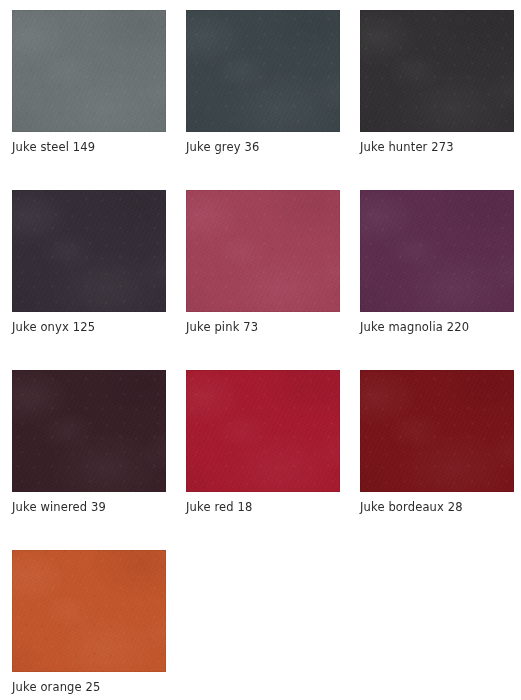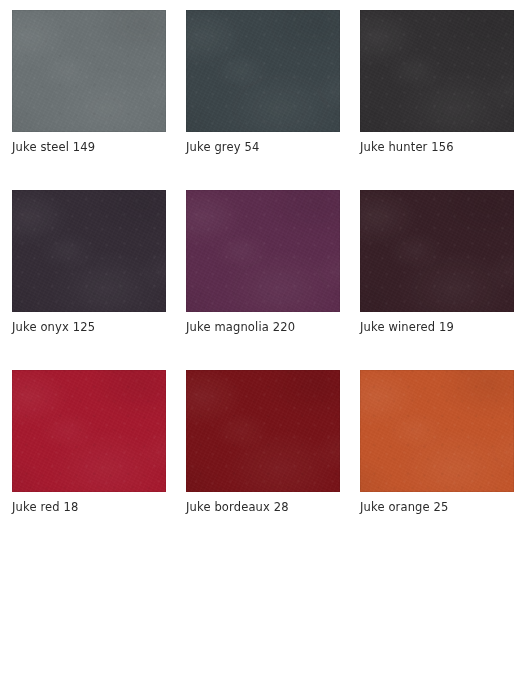--- a/index.html
+++ b/index.html
@@ -116,61 +116,71 @@
         <div class="swatch-caption">Juke steel 149</div>
       </div>
       <div class="swatch-cell">
         <div class="swatch-chip" style="background-color: rgb(59, 69, 73);">
           <div class="tex-a"></div>
           <div class="tex-b"></div>
           <div class="tex-c"></div>
           <div class="tex-d"></div>
           <div class="edge"></div>
         </div>
-        <div class="swatch-caption">Juke grey 54</div>
+        <div class="swatch-caption">Juke grey 36</div>
       </div>
       <div class="swatch-cell">
         <div class="swatch-chip" style="background-color: rgb(49, 47, 49);">
           <div class="tex-a"></div>
           <div class="tex-b"></div>
           <div class="tex-c"></div>
           <div class="tex-d"></div>
           <div class="edge"></div>
         </div>
-        <div class="swatch-caption">Juke hunter 156</div>
+        <div class="swatch-caption">Juke hunter 273</div>
       </div>
       <div class="swatch-cell">
         <div class="swatch-chip" style="background-color: rgb(52, 44, 54);">
           <div class="tex-a"></div>
           <div class="tex-b"></div>
           <div class="tex-c"></div>
           <div class="tex-d"></div>
           <div class="edge"></div>
         </div>
         <div class="swatch-caption">Juke onyx 125</div>
       </div>
       <div class="swatch-cell">
+        <div class="swatch-chip" style="background-color: rgb(161, 65, 87);">
+          <div class="tex-a"></div>
+          <div class="tex-b"></div>
+          <div class="tex-c"></div>
+          <div class="tex-d"></div>
+          <div class="edge"></div>
+        </div>
+        <div class="swatch-caption">Juke pink 73</div>
+      </div>
+      <div class="swatch-cell">
         <div class="swatch-chip" style="background-color: rgb(92, 44, 77);">
           <div class="tex-a"></div>
           <div class="tex-b"></div>
           <div class="tex-c"></div>
           <div class="tex-d"></div>
           <div class="edge"></div>
         </div>
         <div class="swatch-caption">Juke magnolia 220</div>
       </div>
       <div class="swatch-cell">
         <div class="swatch-chip" style="background-color: rgb(55, 31, 38);">
           <div class="tex-a"></div>
           <div class="tex-b"></div>
           <div class="tex-c"></div>
           <div class="tex-d"></div>
           <div class="edge"></div>
         </div>
-        <div class="swatch-caption">Juke winered 19</div>
+        <div class="swatch-caption">Juke winered 39</div>
       </div>
       <div class="swatch-cell">
         <div class="swatch-chip" style="background-color: rgb(166, 25, 46);">
           <div class="tex-a"></div>
           <div class="tex-b"></div>
           <div class="tex-c"></div>
           <div class="tex-d"></div>
           <div class="edge"></div>
         </div>
         <div class="swatch-caption">Juke red 18</div>

